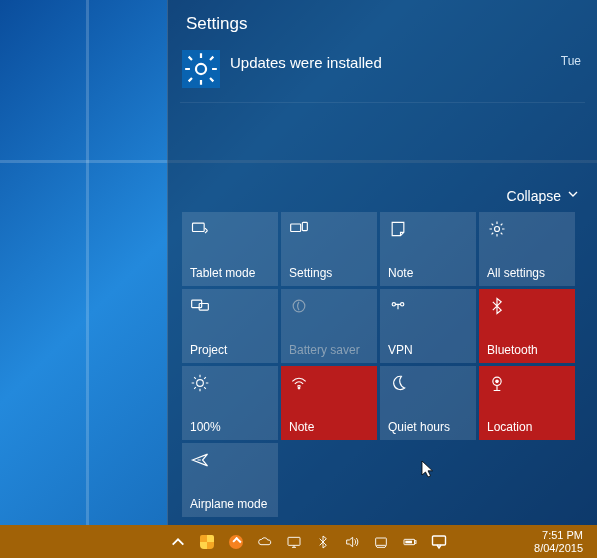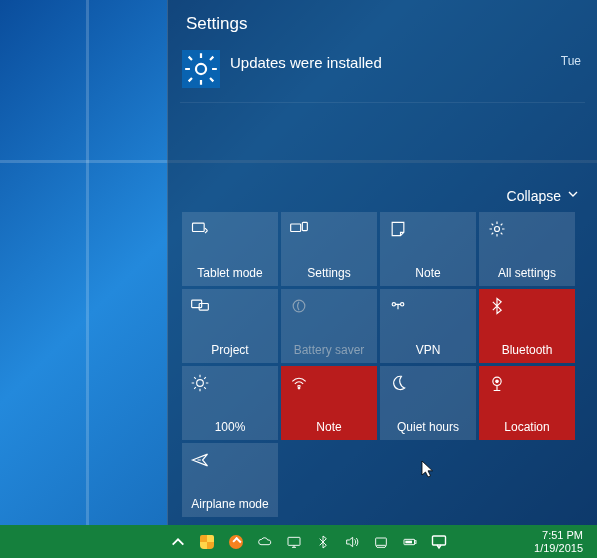--- a/index.html
+++ b/index.html
@@ -40,30 +40,29 @@
 
 .collapse-row { display:flex; justify-content:flex-end; align-items:flex-start; gap:6px; margin:8px 6px 8px 0; font-size:14px; cursor:pointer; }
 .collapse-row svg { width:12px; height:12px; }
 
 .tiles { display:grid; grid-template-columns: repeat(4, 96px); gap:3px; margin-left:2px; }
 .tile {
   height:74px; background:rgba(255,255,255,0.13);
   display:flex; flex-direction:column; justify-content:space-between;
   padding:7px 8px 6px 8px; cursor:pointer; font-size:12px;
   position:relative;
-  text-align:center;
 }
 .tile.accent { background:#b91c1c; }
 .tile.dim { color:#8aa1b6; }
 .tile .icon { width:20px; height:20px; }
 .tile .label { font-size:12px; white-space:nowrap; overflow:hidden; }
 
 .taskbar {
   position:absolute; left:0; right:0; bottom:0; height:33px;
-  background:#15803d; display:flex; align-items:center;
+  background:#a16207; display:flex; align-items:center;
   padding:0 8px 0 170px; color:#fff; font-size:11px;
 }
 .tray { display:flex; align-items:center; gap:13px; }
 .tray .ico { width:16px; height:16px; display:flex; align-items:center; justify-content:center; }
 .clock { margin-left:auto; text-align:right; line-height:1.15; font-size:11px; padding-right:6px;}
 .action-center-btn { width:30px; height:100%; display:flex; align-items:center; justify-content:center; margin-left:6px;}
 
 svg { stroke:#fff; stroke-width:1.4; fill:none; }
 .tile.dim svg { stroke:#8aa1b6; }
 .orange-circle { width:14px; height:14px; border-radius:50%; background:#f58220; display:inline-block; position:relative;}
@@ -242,19 +241,19 @@
       </span>
     </div>
   <div class="action-center-btn">
     <svg viewBox="0 0 16 16" width="16" height="16">
         <rect x="1.5" y="2" width="13" height="9" rx="1"></rect>
         <path d="M6 11l2 3 2-3"></path>
       </svg>
   </div>
   <div class="clock">
     <div>7:51 PM</div>
-    <div>1/19/2015</div>
+    <div>8/04/2015</div>
   </div>
 </div>
 
 <svg class="cursor-img" width="14" height="20" viewBox="0 0 14 20">
   <path d="M1 1l0 14 3.5-3 2.5 5 2.5-1.2-2.5-5 4.5 0z" fill="#fff" stroke="#000" stroke-width="0.8"></path>
 </svg>
 
 </body></html>

